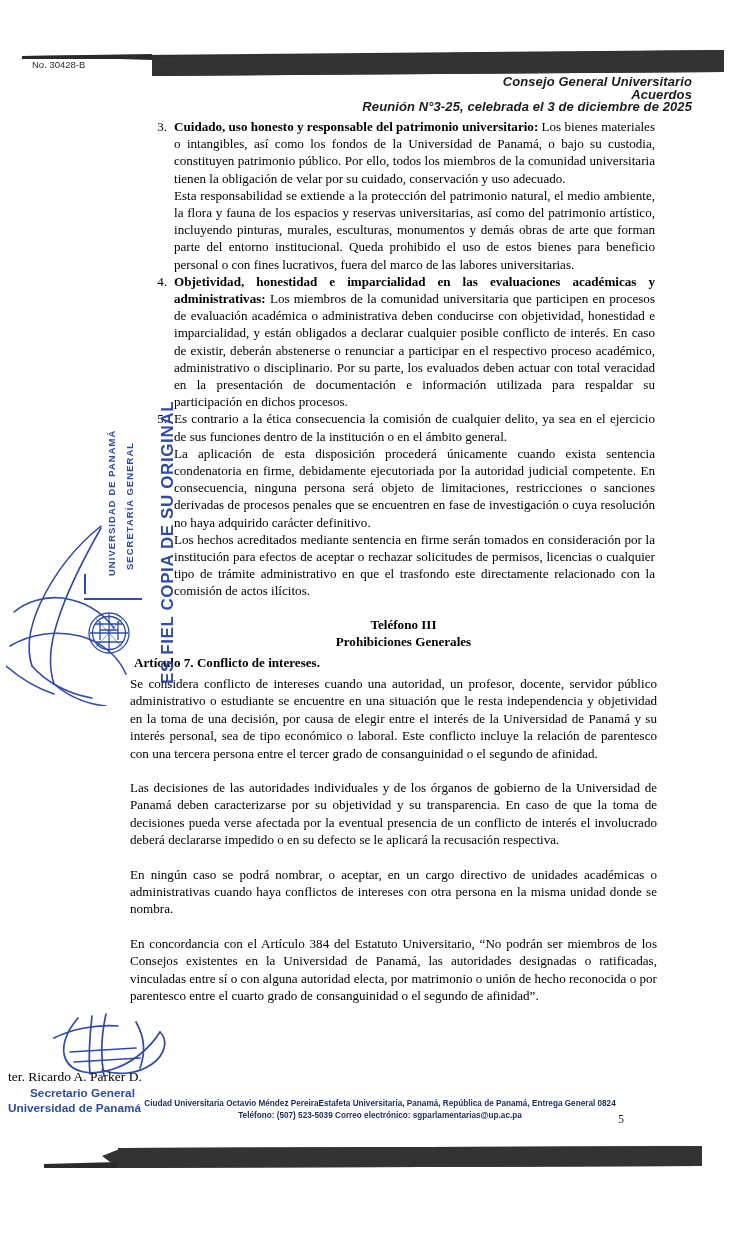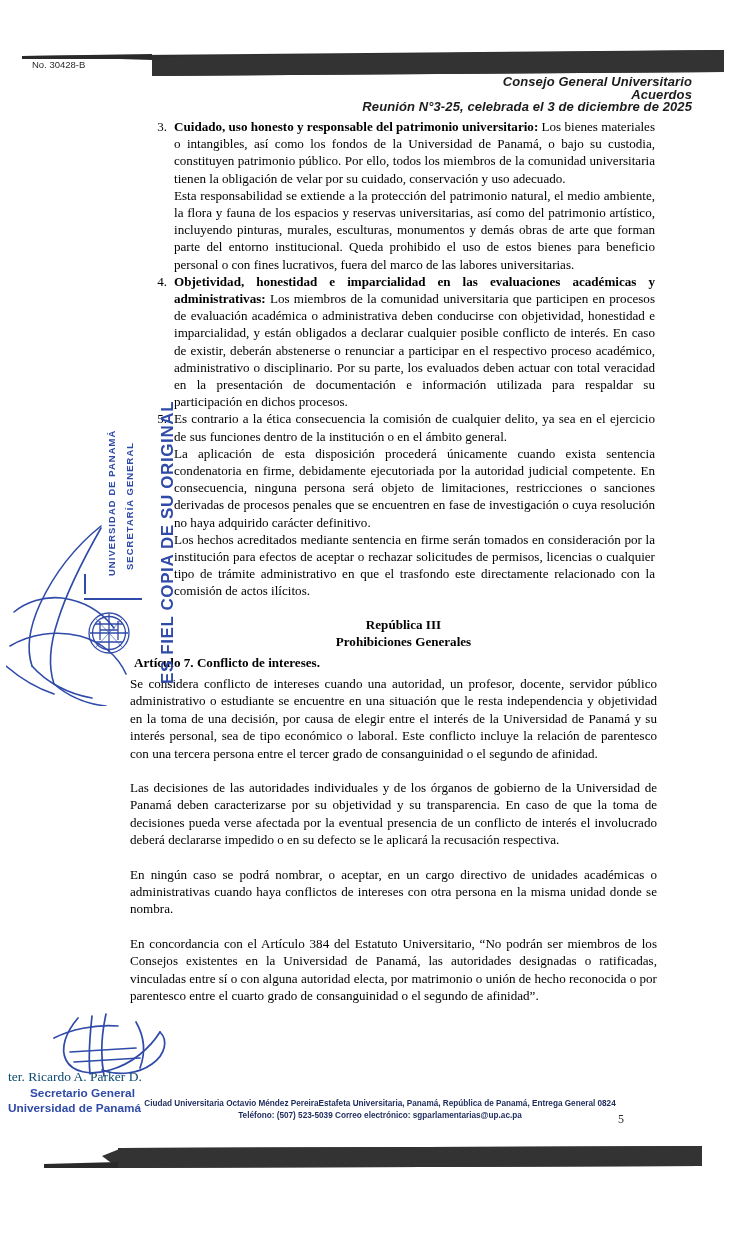--- a/index.html
+++ b/index.html
@@ -222,21 +222,21 @@
     top: 0px;
     width: 160px;
     height: 72px;
   }
   .sign-block .sig-name {
     position: absolute;
     left: 8px;
     top: 57px;
     font-family: "Liberation Serif", serif;
     font-size: 13.5px;
-    color: #0c4a6e;
+    color: #000000;
     white-space: nowrap;
   }
   .sign-block .sig-role {
     position: absolute;
     left: 30px;
     top: 74px;
     font-family: "Liberation Sans", sans-serif;
     font-weight: bold;
     font-size: 11.8px;
     color: #2f4aa8;
@@ -330,21 +330,21 @@
     <div class="numbered-item">
       <div class="num">5.</div>
       <div class="body">
         <p>Es contrario a la ética consecuencia la comisión de cualquier delito, ya sea en el ejercicio de sus funciones dentro de la institución o en el ámbito general.</p>
         <p>La aplicación de esta disposición procederá únicamente cuando exista sentencia condenatoria en firme, debidamente ejecutoriada por la autoridad judicial competente.        En consecuencia, ninguna persona será objeto de limitaciones, restricciones o sanciones derivadas de procesos penales que se encuentren en fase de investigación o cuya resolución no haya adquirido carácter definitivo.</p>
         <p>Los hechos acreditados mediante sentencia en firme serán tomados en consideración por la institución para efectos de aceptar o rechazar solicitudes de permisos, licencias o cualquier tipo de trámite administrativo en que el trasfondo este directamente relacionado con la comisión de actos ilícitos.</p>
       </div>
     </div>
 
     <div class="chapter">
-      <div>República III</div>
+      <div>Teléfono III</div>
       <div>Prohibiciones Generales</div>
     </div>
 
     <div class="article-wrap">
       <p class="article-title">Artículo 7. Conflicto de intereses.</p>
       <p class="para">Se considera conflicto de intereses cuando una autoridad, un profesor, docente, servidor público administrativo o estudiante se encuentre en una situación que le resta independencia y objetividad en la toma de una decisión, por causa de elegir entre el interés de la Universidad de Panamá y su interés personal, sea de tipo económico o laboral. Este conflicto incluye la relación de parentesco con una tercera persona entre el tercer grado de consanguinidad o el segundo de afinidad.</p>
       <p class="para gap">Las decisiones de las autoridades individuales y de los órganos de gobierno de la Universidad de Panamá deben caracterizarse por su objetividad y su transparencia. En caso de que la toma de decisiones pueda verse afectada por la eventual presencia de un conflicto de interés el involucrado deberá declararse impedido o en su defecto se le aplicará la recusación respectiva.</p>
       <p class="para gap">En ningún caso se podrá nombrar, o aceptar, en un cargo directivo de unidades académicas o administrativas cuando haya conflictos de intereses con otra persona en la misma unidad donde se nombra.</p>
       <p class="para gap">En concordancia con el Artículo 384 del Estatuto Universitario, “No podrán ser miembros de los Consejos existentes en la Universidad de Panamá, las autoridades designadas o ratificadas, vinculadas entre sí o con alguna autoridad electa, por matrimonio o unión de hecho reconocida o por parentesco entre el cuarto grado de consanguinidad o el segundo de afinidad”.</p>
     </div>

